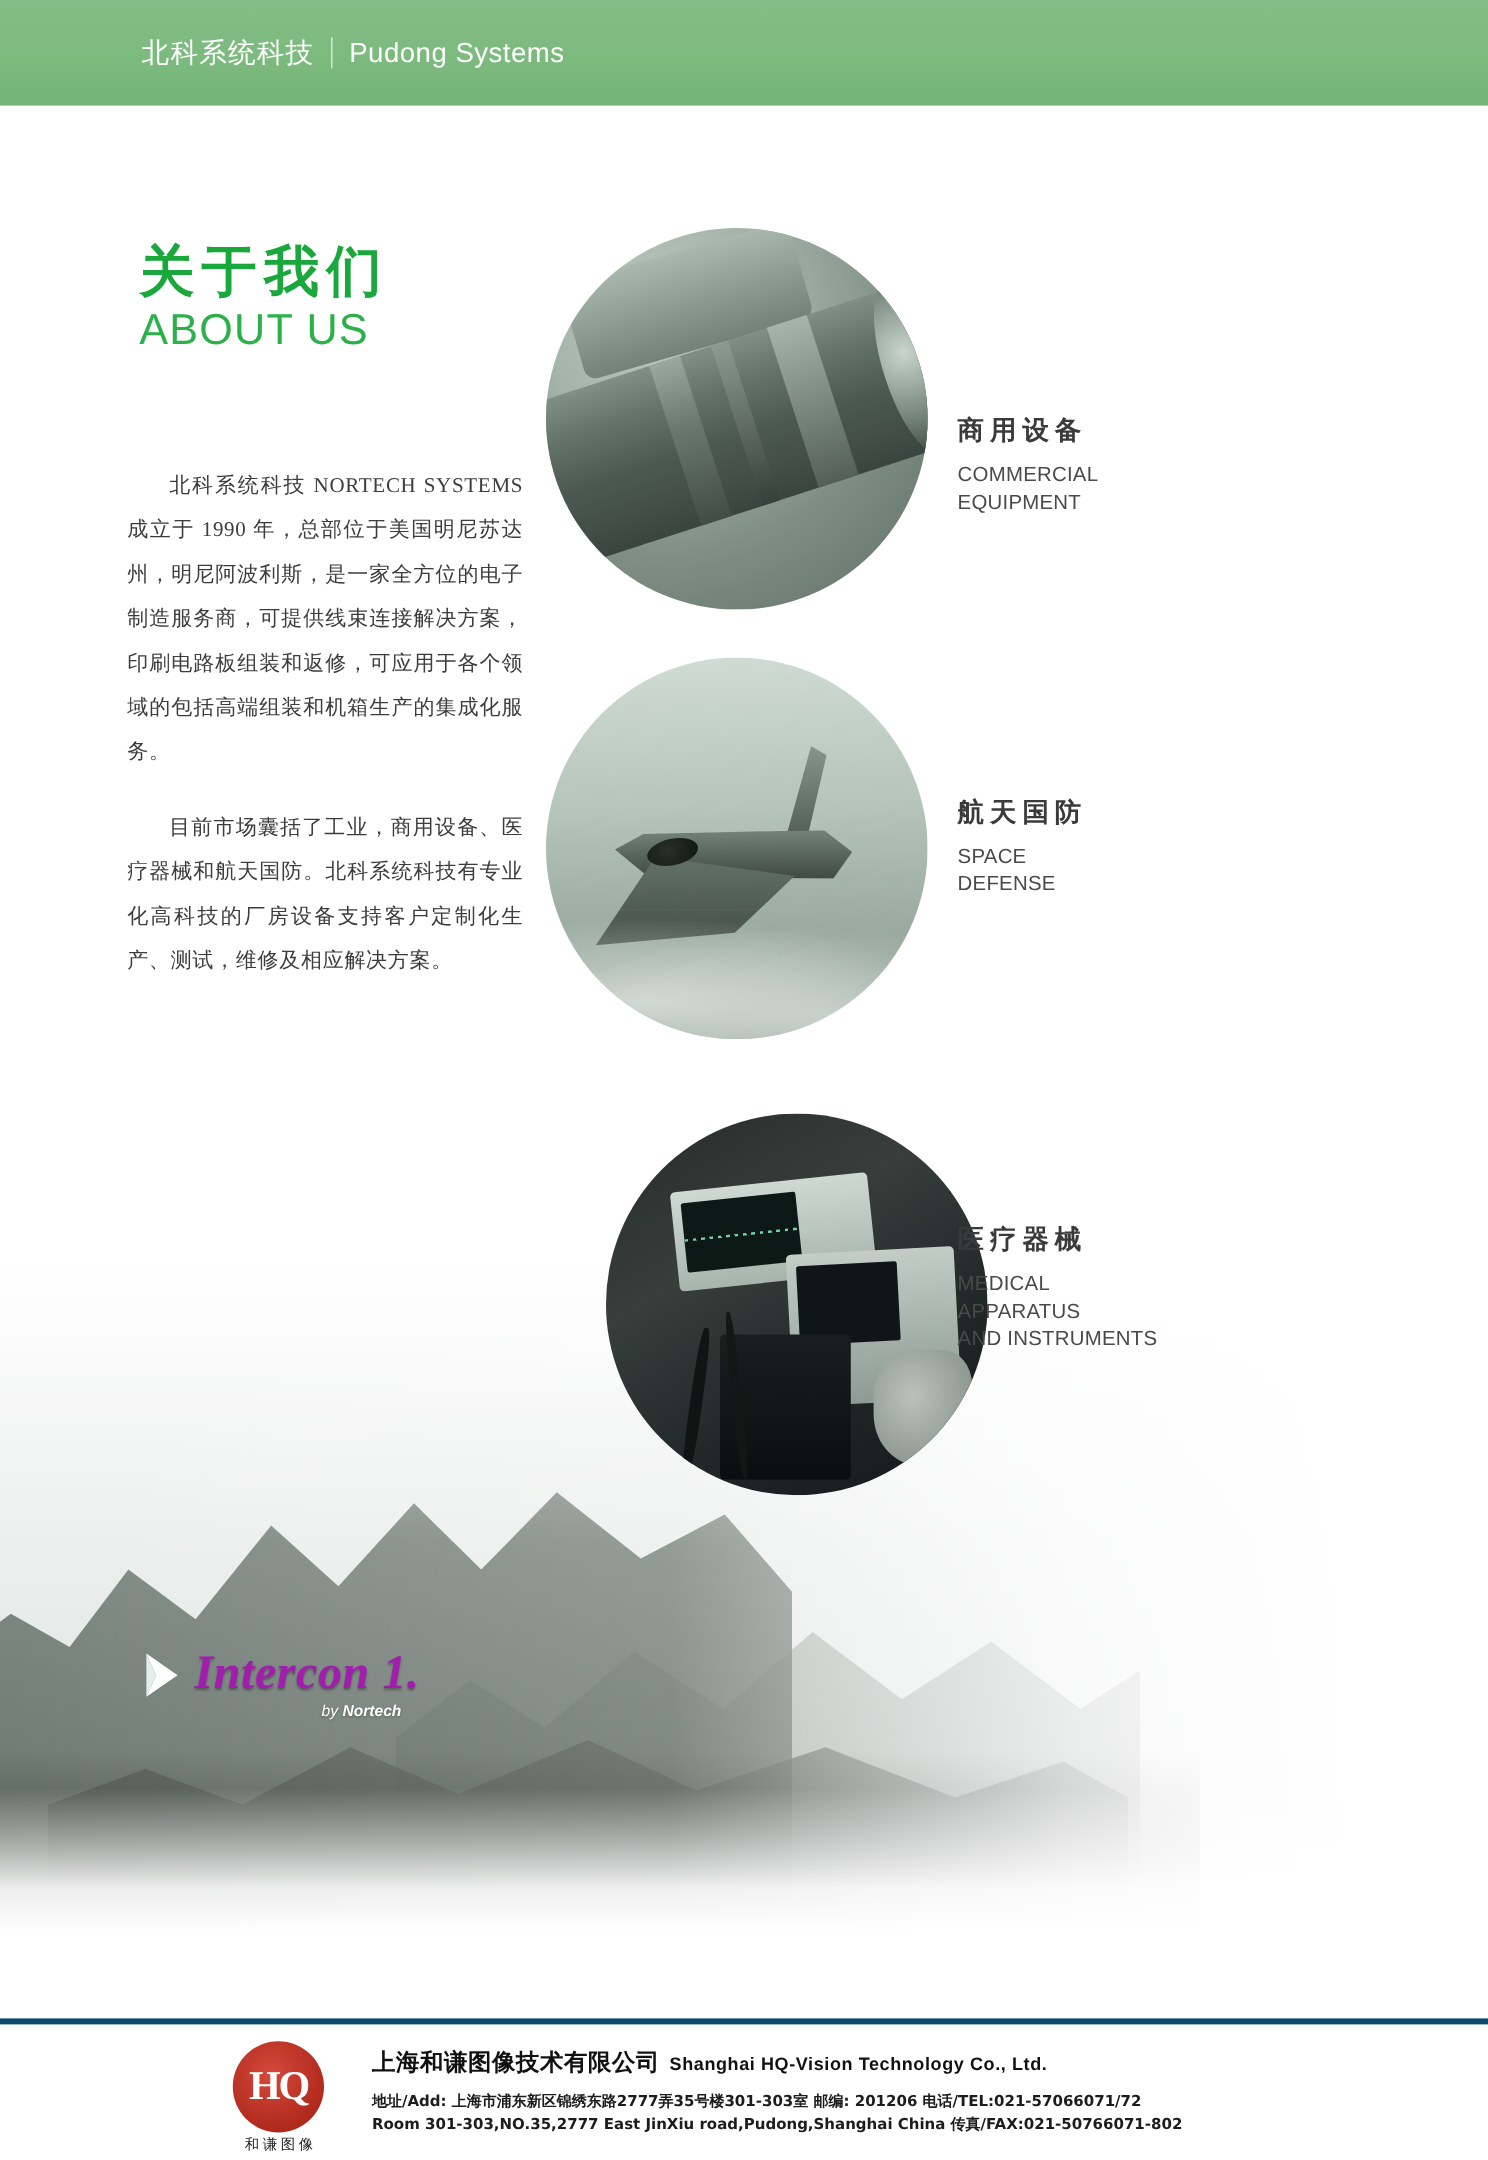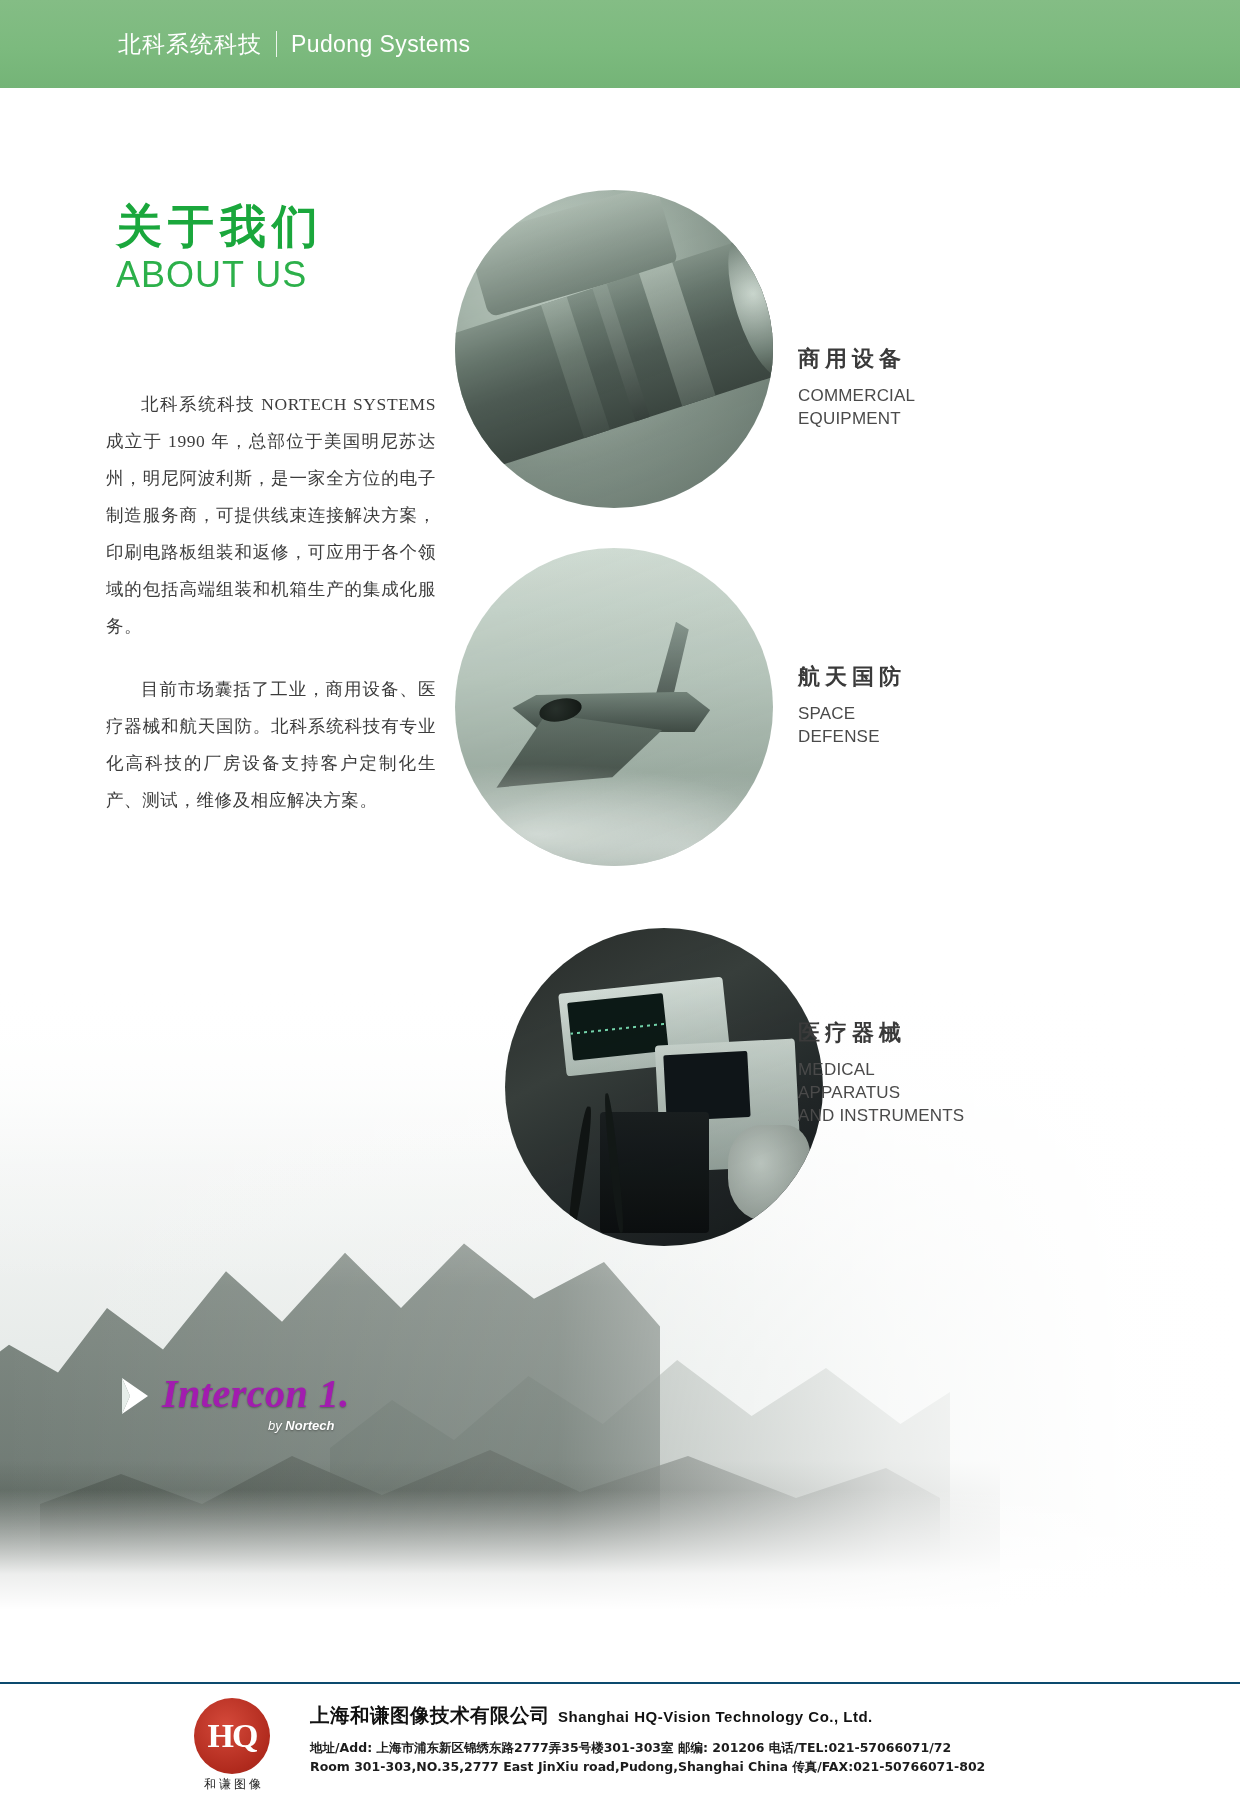--- a/index.html
+++ b/index.html
@@ -298,21 +298,21 @@
     font-size: 13px; font-style: italic; color: #ffffff;
     text-shadow: 0 1px 2px rgba(0,0,0,.35);
   }
   .logo .byline b { font-weight: bold; font-style: italic; }
 
   
   .footer {
     position: absolute; left: 0; bottom: 0;
     width: 1240px; height: 118px;
     background: #ffffff;
-    border-top: 2px solid #0c4a6e;
+    border-top: 5px solid #0c4a6e;
   }
   .footer-inner {
     position: absolute; left: 186px; top: 14px;
     display: flex; align-items: flex-start;
   }
   .hq-logo {
     position: relative; width: 96px; height: 92px; flex: 0 0 96px;
   }
   .hq-logo .circle-red {
     position: absolute; left: 8px; top: 0;

